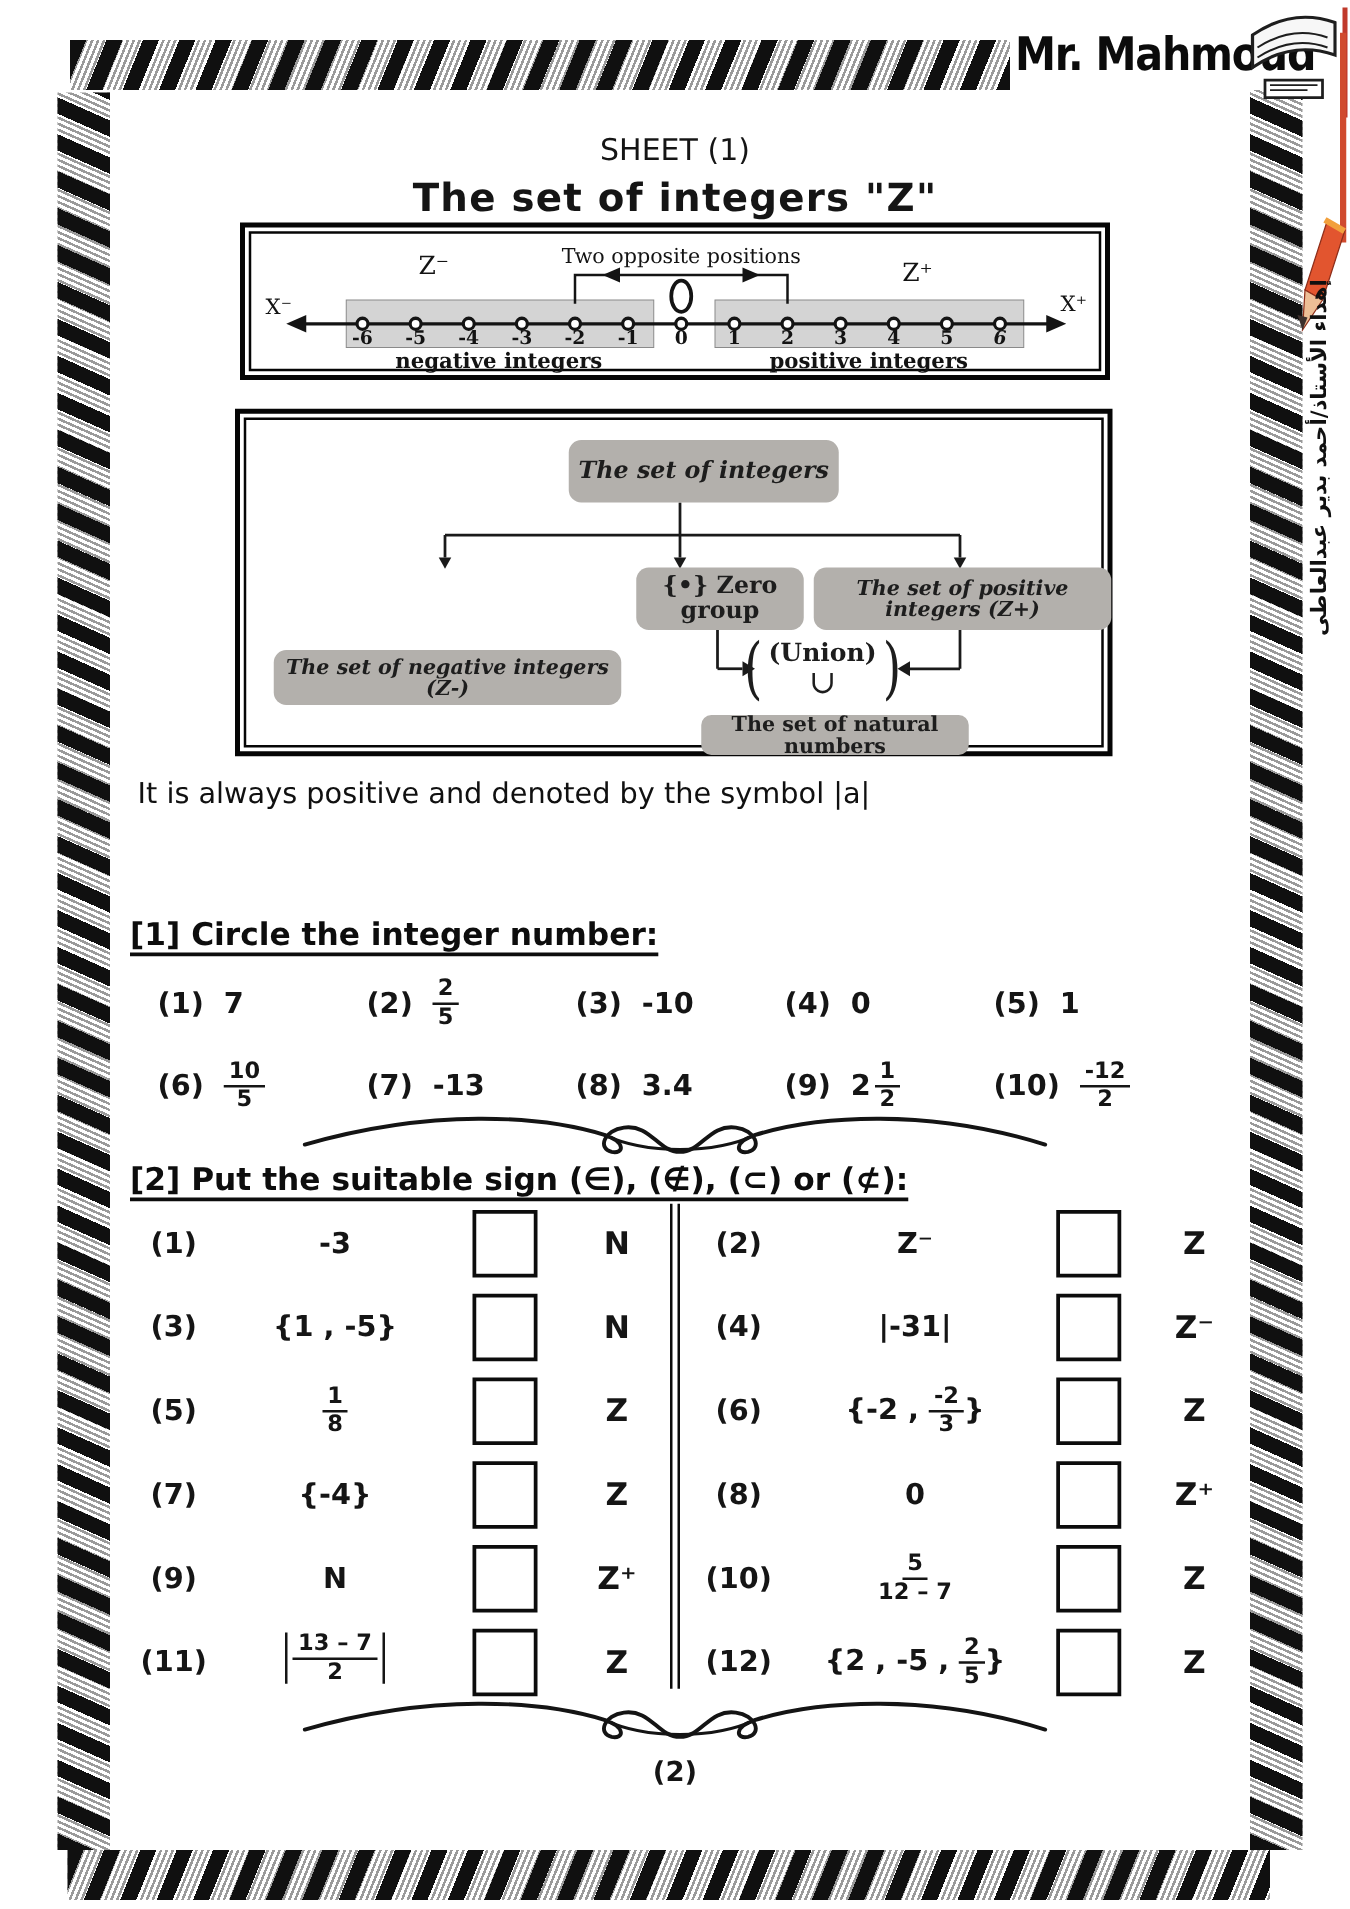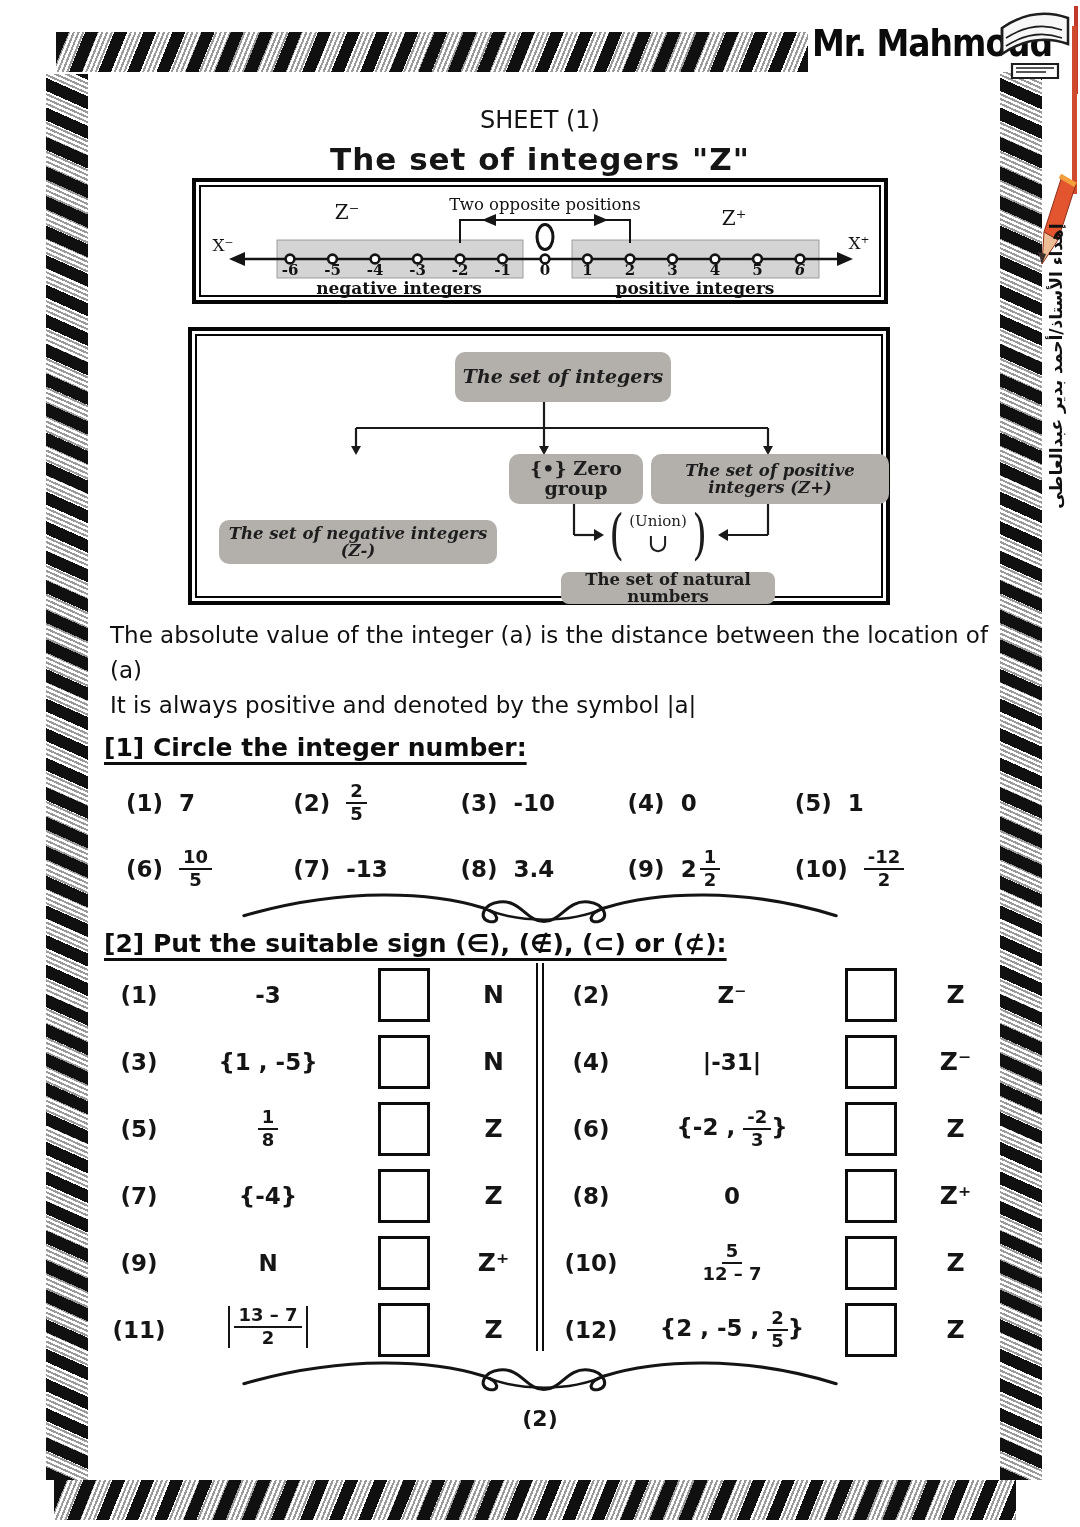--- a/index.html
+++ b/index.html
@@ -62,21 +62,21 @@
   .fc-zero{left:312px;top:118px;width:134px;height:50px;font-size:19px;}
   .fc-pos{left:454px;top:118px;width:238px;height:50px;font-size:16.5px;font-style:italic;}
   .fc-nat{left:364px;top:236px;width:214px;height:32px;font-size:16.5px;border-radius:8px;}
   .fc-union{
     left:400px;top:166px;width:122px;height:66px;position:absolute;
     display:flex;align-items:center;justify-content:center;gap:2px;
     font-family:"DejaVu Serif",serif;color:#1d1d1d;
   }
   .fc-union .paren{font-size:54px;font-weight:400;line-height:60px;transform:scaleX(.7);}
   .fc-union .mid{display:flex;flex-direction:column;align-items:center;line-height:1;}
-  .fc-union .uword{font-size:15px;font-weight:400;}
+  .fc-union .uword{font-size:20px;font-weight:700;}
   .fc-union .usym{font-size:26px;font-weight:400;margin-top:1px;}
 
   
   .intro{left:110px;top:618px;width:890px;font-size:23px;line-height:35px;
     font-weight:500;color:#101010;}
 
   
   .sec-heading{
     font-size:25px;font-weight:700;color:#0d0d0d;
     text-decoration:underline;text-decoration-thickness:2.5px;text-underline-offset:6px;
@@ -255,21 +255,20 @@
         <span class="uword">(Union)</span>
         <span class="usym">∪</span>
       </span>
       <span class="paren">)</span>
     </div>
     <div class="fc-node fc-nat">The set of natural numbers</div>
   </div>
 </div>
 
 <div class="intro abs">
-  <div>The absolute value of the integer (a) is the distance between the location of (a)</div>
   <div>It is always positive and denoted by the symbol |a|</div>
 </div>
 
 <div id="s1-heading" class="sec-heading abs">[1] Circle the integer number:</div>
 
 <div class="s1-grid abs">
   <div class="s1-item">
     <span class="qno">(1)</span>
     <span>7</span>
   </div>

